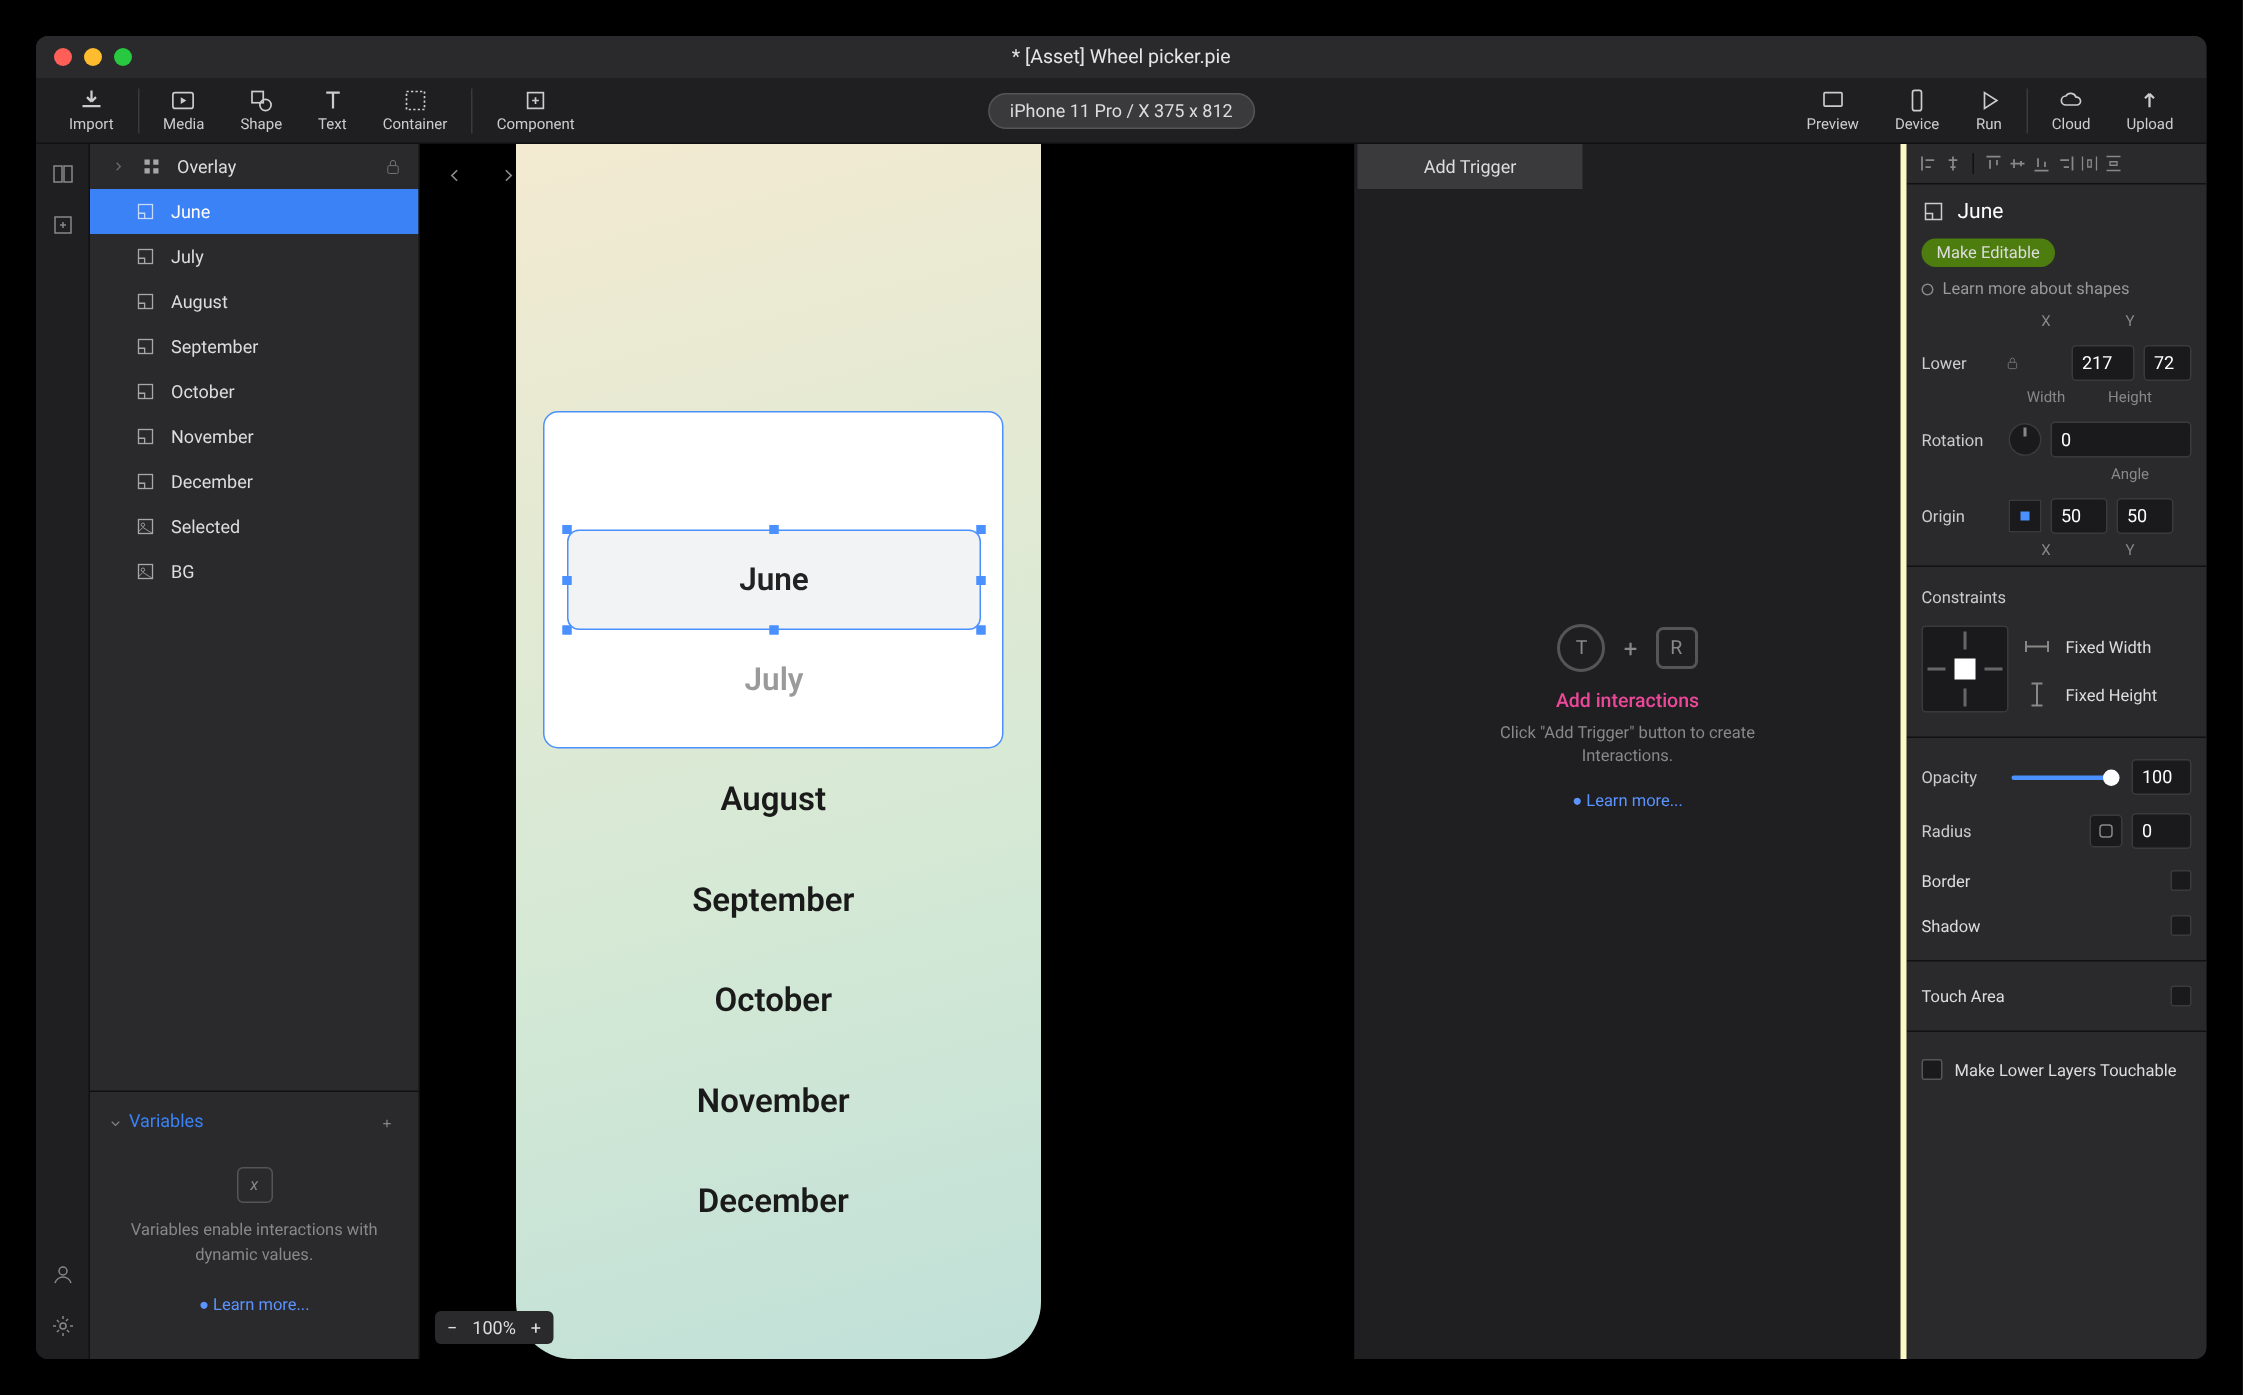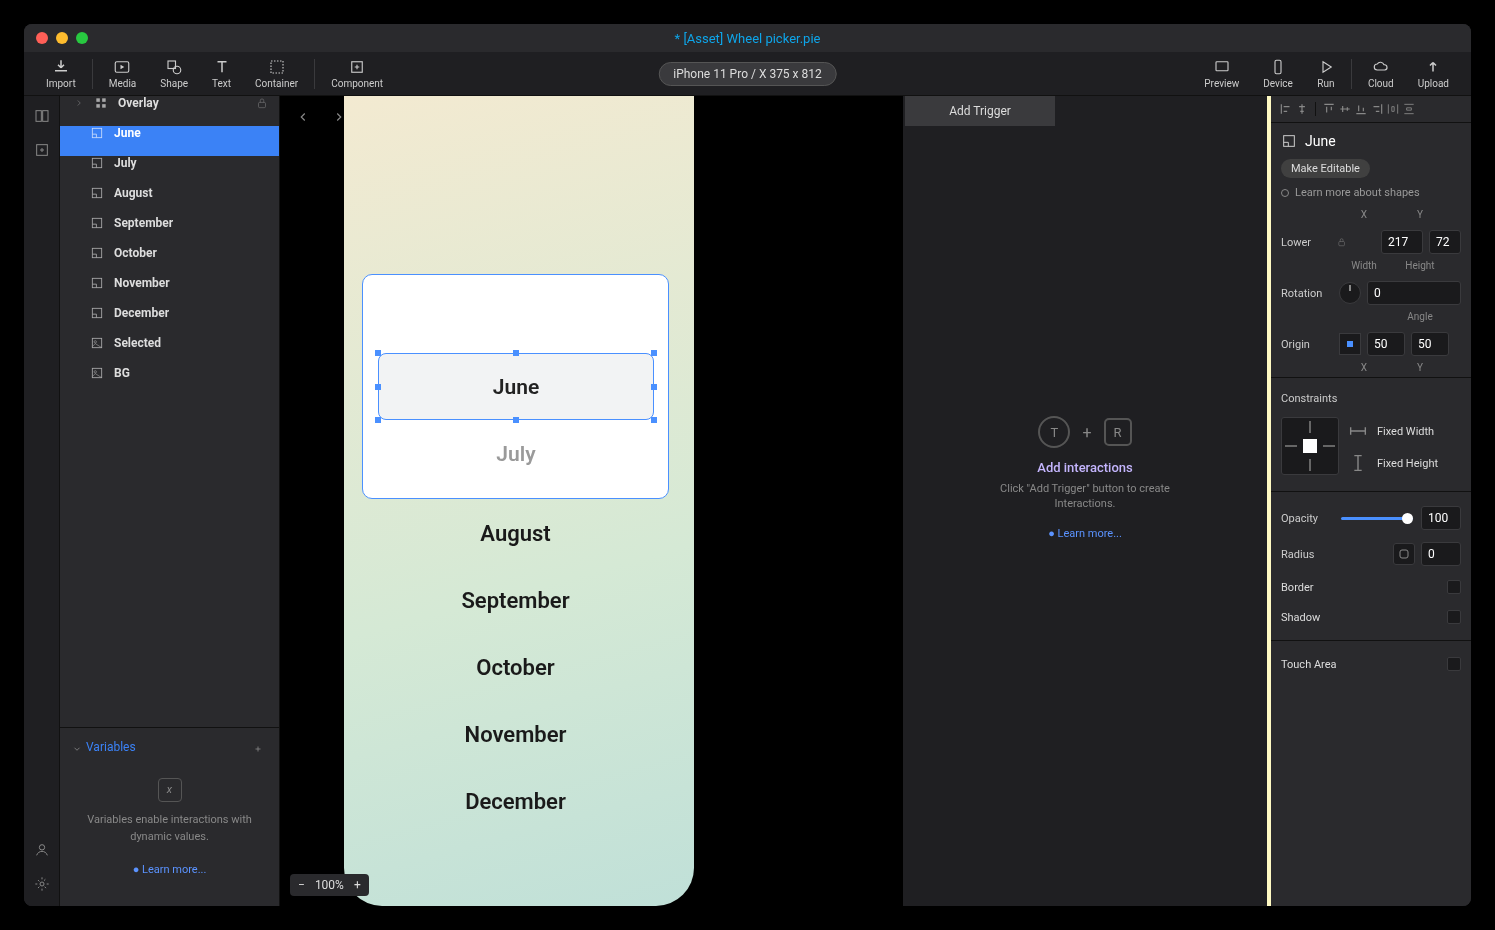--- a/index.html
+++ b/index.html
@@ -4,35 +4,35 @@
 <style>
 * { box-sizing: border-box; margin: 0; padding: 0; font-family: -apple-system, BlinkMacSystemFont, "Segoe UI", Roboto, sans-serif; }
 body { background: #000; width: 1495px; height: 930px; overflow: hidden; position: relative; }
 .window { position: absolute; top: 24px; left: 24px; width: 1447px; height: 882px; background: #2a2a2d; border-radius: 8px; overflow: hidden; display: flex; flex-direction: column; }
 .titlebar { height: 28px; background: #2a2a2d; display: flex; align-items: center; padding: 0 12px; position: relative; }
 .traffic-lights { display: flex; gap: 8px; }
 .tl { width: 12px; height: 12px; border-radius: 50%; }
 .tl-close { background: #ff5f57; }
 .tl-min { background: #febc2e; }
 .tl-max { background: #28c840; }
-.titlebar-title { position: absolute; left: 50%; transform: translateX(-50%); color: #0ea5e9; font-size: 13px; }
+.titlebar-title { position: absolute; left: 50%; transform: translateX(-50%); color: #e5e5e5; font-size: 13px; }
 .toolbar { height: 44px; background: #1f1f22; display: flex; align-items: center; padding: 0 10px; border-bottom: 1px solid #111; }
 .tool-group { display: flex; align-items: center; gap: 0; }
 .tool-btn { display: flex; flex-direction: column; align-items: center; justify-content: center; height: 40px; padding: 0 12px; color: #ccc; font-size: 10px; cursor: pointer; }
 .tool-btn svg { width: 18px; height: 18px; fill: #ccc; margin-bottom: 2px; }
 .tool-sep { width: 1px; height: 30px; background: #3a3a3d; margin: 0 4px; }
 .toolbar-center { position: absolute; left: 50%; transform: translateX(-50%); display: flex; align-items: center; }
 .device-pill { background: #3a3a3d; border: 1px solid #555; border-radius: 14px; padding: 4px 14px; color: #ddd; font-size: 12px; }
 .toolbar-right { margin-left: auto; display: flex; align-items: center; }
 .main { flex: 1; display: flex; overflow: hidden; }
 .leftbar { width: 36px; background: #1f1f22; border-right: 1px solid #111; display: flex; flex-direction: column; align-items: center; padding-top: 12px; gap: 14px; }
 .leftbar svg { width: 16px; height: 16px; fill: #888; }
 .layers-panel { width: 220px; background: #2a2a2d; display: flex; flex-direction: column; border-right: 1px solid #111; }
 .layers-list { flex: 1; overflow: auto; }
-.layer-row { height: 30px; display: flex; align-items: flex-start; padding-left: 14px; color: #ddd; font-size: 12px; gap: 10px; position: relative; font-weight: bold; }
+.layer-row { height: 30px; display: flex; align-items: center; padding-left: 14px; color: #ddd; font-size: 12px; gap: 10px; position: relative; }
 .layer-row.child { padding-left: 30px; }
 .layer-row.selected { background: #3b82f6; color: #fff; }
 .layer-row svg { width: 14px; height: 14px; fill: currentColor; flex-shrink: 0; opacity: 0.7; }
 .layer-row .disclosure { width: 10px; }
 .layer-row .lock { margin-left: auto; margin-right: 10px; opacity: 0.5; }
 .variables-panel { border-top: 1px solid #111; padding: 8px 12px; }
 .var-header { display: flex; align-items: flex-end; color: #3b82f6; font-size: 12px; padding: 4px 0; }
 .var-header svg { width: 10px; height: 10px; fill: #888; margin-right: 4px; }
 .var-body { padding: 20px 10px; text-align: center; color: #888; font-size: 11px; line-height: 1.5; }
 .var-body .var-icon { width: 24px; height: 24px; border: 1px solid #555; border-radius: 4px; margin: 0 auto 10px; display: flex; align-items: center; justify-content: center; font-style: italic; color: #888; }
@@ -50,30 +50,30 @@
 .july-row { position: absolute; top: 324px; left: 98px; color: #9a9a9a; }
 .month-stack { position: absolute; top: 404px; left: 82px; width: 307px; }
 .month-stack .m { text-align: center; font-size: 22px; font-weight: 600; color: #1a1a1a; height: 67px; display: flex; align-items: center; justify-content: center; }
 .zoom-ctrl { position: absolute; bottom: 10px; left: 10px; background: #2a2a2d; border-radius: 4px; display: flex; align-items: center; padding: 4px 8px; gap: 10px; color: #ddd; font-size: 12px; }
 .trigger-panel { width: 368px; background: #1f1f22; border-right: 4px solid #fef9c3; position: relative; }
 .add-trigger { width: 150px; height: 30px; background: #3a3a3d; color: #ddd; font-size: 12px; display: flex; align-items: center; justify-content: center; margin-left: 2px; margin-top: 0; }
 .trigger-help { position: absolute; top: 320px; left: 50%; transform: translateX(-50%); text-align: center; color: #888; width: 220px; }
 .tr-icons { display: flex; align-items: center; justify-content: center; gap: 12px; margin-bottom: 12px; }
 .tr-circle { width: 32px; height: 32px; border: 2px solid #555; border-radius: 50%; display: flex; align-items: center; justify-content: center; color: #888; font-size: 13px; }
 .tr-sq { width: 28px; height: 28px; border: 2px solid #555; border-radius: 5px; display: flex; align-items: center; justify-content: center; color: #888; font-size: 13px; }
-.trigger-help h4 { color: #c4b5fd; font-size: 13px; font-weight: 500; margin-bottom: 6px; }
+.trigger-help h4 { color: #ec4899; font-size: 13px; font-weight: 500; margin-bottom: 6px; }
 .trigger-help p { font-size: 11px; line-height: 1.4; margin-bottom: 10px; }
 .trigger-help a { color: #5b93ff; font-size: 11px; text-decoration: none; }
 .inspector { width: 200px; background: #2a2a2d; overflow: auto; color: #ddd; font-size: 11px; }
 .insp-align { display: flex; padding: 6px 8px; gap: 2px; border-bottom: 1px solid #111; }
 .insp-align .sep { width:1px; background:#111; margin:0 4px; }
 .insp-align svg { width: 14px; height: 14px; fill: #888; }
 .insp-header { padding: 10px; display: flex; align-items: center; gap: 8px; font-size: 14px; color: #fff; }
 .insp-header svg { width: 16px; height: 16px; fill: #ccc; }
-.make-editable { background: #404040; border-radius: 10px; padding: 3px 10px; font-size: 11px; margin: 0 10px 8px; display: inline-block; }
+.make-editable { background: #4d7c0f; border-radius: 10px; padding: 3px 10px; font-size: 11px; margin: 0 10px 8px; display: inline-block; }
 .learn-shapes { padding: 0 10px 10px; color: #999; font-size: 11px; display:flex; align-items:center; gap:6px; }
 .prop-row { display: flex; align-items: center; padding: 6px 10px; gap: 6px; }
 .prop-label { width: 52px; font-size: 11px; color: #ccc; }
 .prop-input { background: #1a1a1c; border: 1px solid #3a3a3d; border-radius: 3px; padding: 4px 6px; color: #fff; font-size: 12px; width: 50px; text-align: left; }
 .prop-sublabel { display: flex; gap: 6px; padding: 0 10px 4px 68px; }
 .prop-sublabel span { width: 50px; text-align: center; font-size: 10px; color: #888; }
 .insp-section { border-top: 1px solid #111; padding: 8px 0; }
 .constraints-box { display: flex; gap: 8px; padding: 6px 10px; }
 .constraint-grid { width: 58px; height: 58px; background: #1a1a1c; border: 1px solid #3a3a3d; border-radius: 3px; display: grid; grid-template-columns: 1fr 1fr 1fr; grid-template-rows: 1fr 1fr 1fr; }
 .cg-cell { display:flex; align-items:center; justify-content:center; }
@@ -528,15 +528,21 @@
           <div class="toggle"></div>
         </div>
       </div>
 
       <div class="insp-section">
         <div class="toggle-row">
           <span>Touch Area</span>
           <div class="toggle"></div>
         </div>
       </div>
+      <div class="insp-section">
+        <div class="checkbox-row">
+          <div class="cb"></div>
+          <span>Make Lower Layers Touchable</span>
+        </div>
+      </div>
     </div>
   </div>
 </div>
 
 </body></html>

